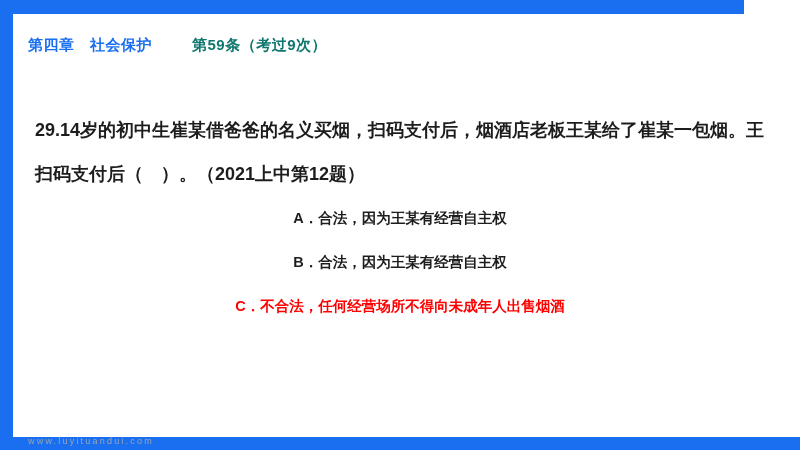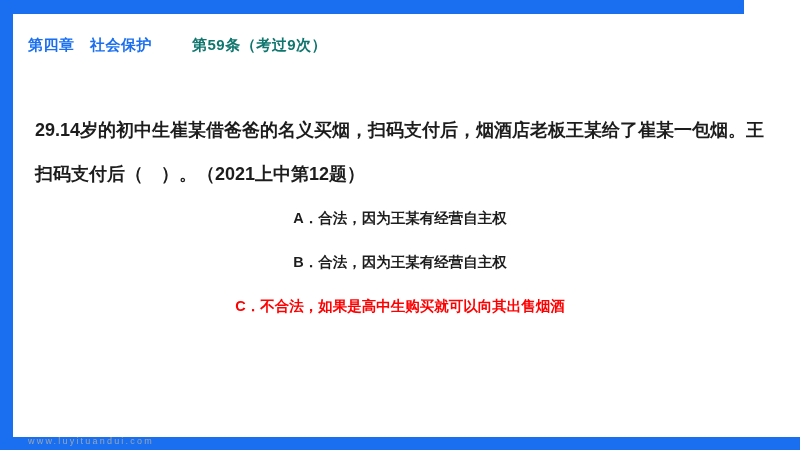--- a/index.html
+++ b/index.html
@@ -128,18 +128,18 @@
 
   <div class="opt">
     <span class="opt-label">A．</span><span>合法，因为王某有经营自主权</span>
   </div>
 
   <div class="opt">
     <span class="opt-label">B．</span><span>合法，因为王某有经营自主权</span>
   </div>
 
   <div class="opt correct">
-    <span class="opt-label">C．</span><span>不合法，如果是高中生购买就可以向其出售烟酒</span>
+    <span class="opt-label">C．</span><span>不合法，任何经营场所不得向未成年人出售烟酒</span>
   </div>
 
 </div>
 
 <div id="footer-url">www.luyituandui.com</div>
 
 </body></html>

